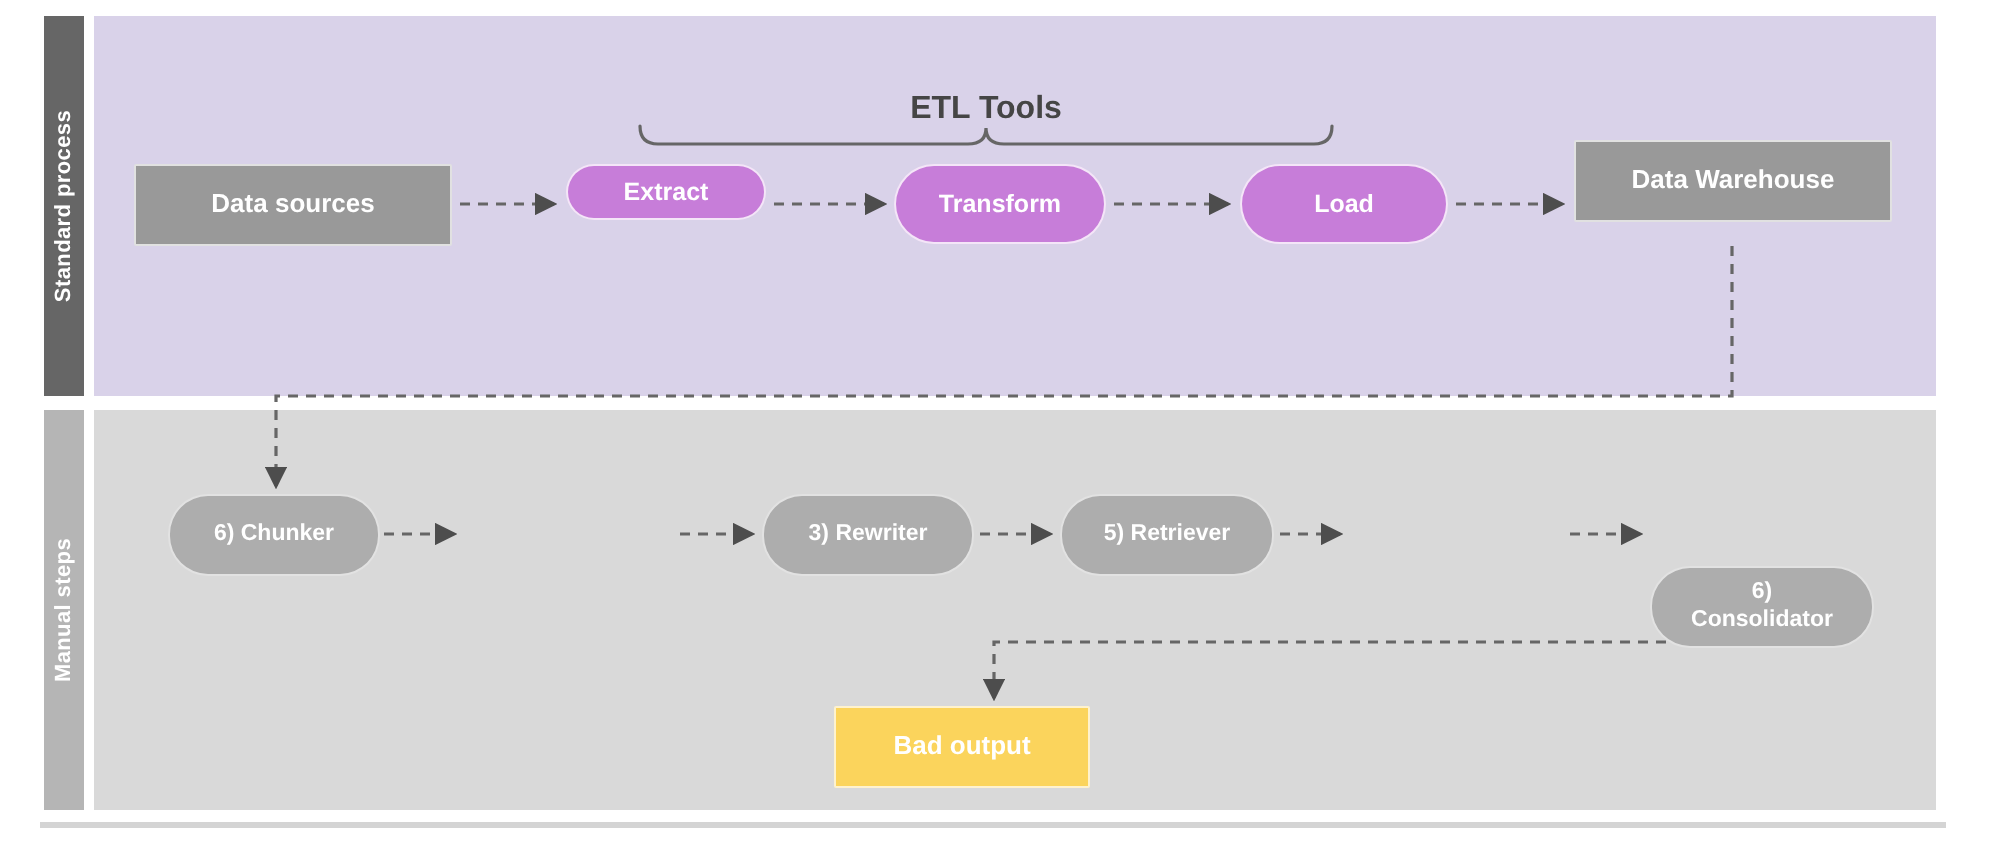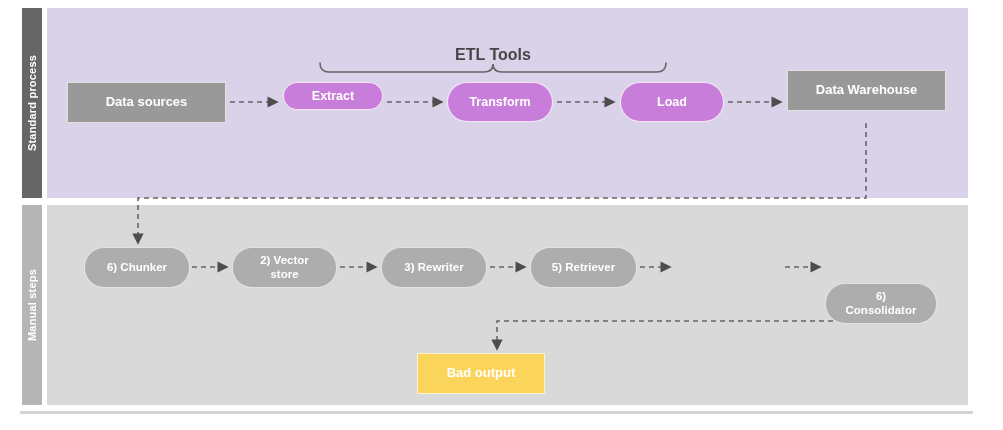--- a/index.html
+++ b/index.html
@@ -131,20 +131,19 @@
 
   <div class="etl-label">ETL Tools</div>
 
   <div class="node rect rect-gray" style="left:67px; top:82px; width:159px; height:41px;">Data sources</div>
   <div class="node pill pill-purple" style="left:283px; top:82px; width:100px; height:28px;">Extract</div>
   <div class="node pill pill-purple" style="left:447px; top:82px; width:106px; height:40px;">Transform</div>
   <div class="node pill pill-purple" style="left:620px; top:82px; width:104px; height:40px;">Load</div>
   <div class="node rect rect-gray" style="left:787px; top:70px; width:159px; height:41px;">Data Warehouse</div>
 
   <div class="node pill pill-gray" style="left:84px; top:247px; width:106px; height:41px;">6) Chunker</div>
-  <div class="node pill pill-gray" style="left:232px; top:247px; width:105px; height:41px; padding:0 18px;">2) Vector store</div>
   <div class="node pill pill-gray" style="left:381px; top:247px; width:106px; height:41px;">3) Rewriter</div>
   <div class="node pill pill-gray" style="left:530px; top:247px; width:107px; height:41px;">5) Retriever</div>
   <div class="node pill pill-gray" style="left:825px; top:247px; width:112px; height:41px; padding:0 16px;margin-top:36px;">6) Consolidator</div>
 
   <div class="node rect rect-yellow" style="left:417px; top:353px; width:128px; height:41px;">Bad output</div>
 
 </div>
 
 </body></html>

